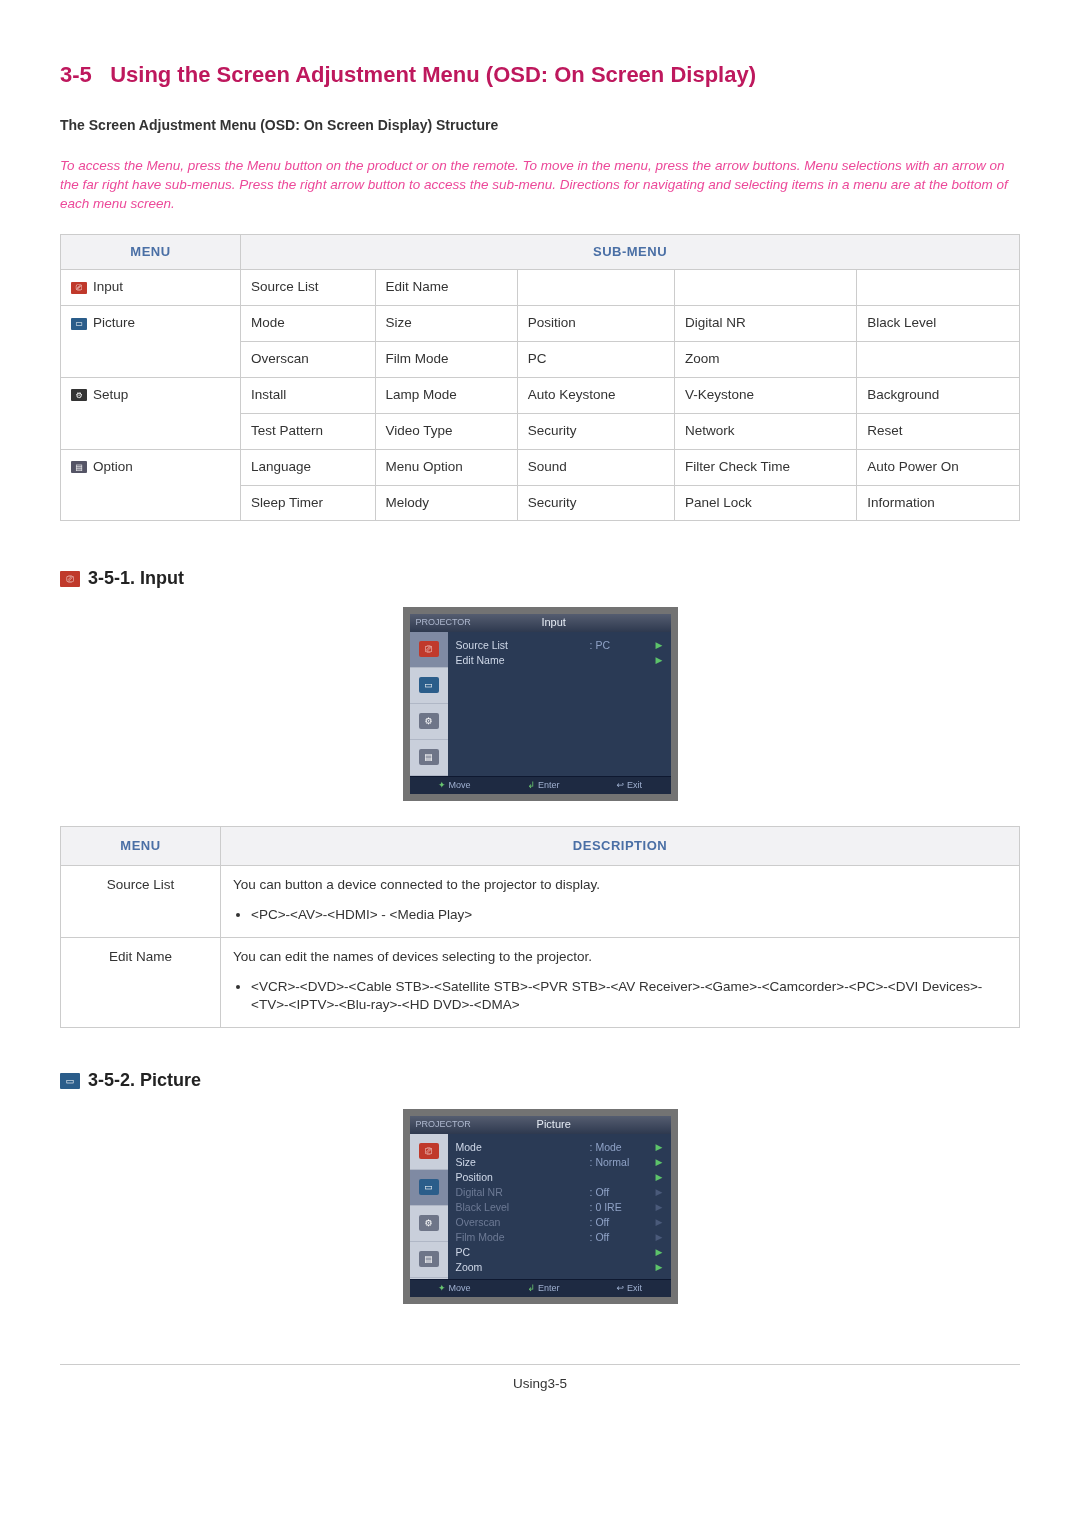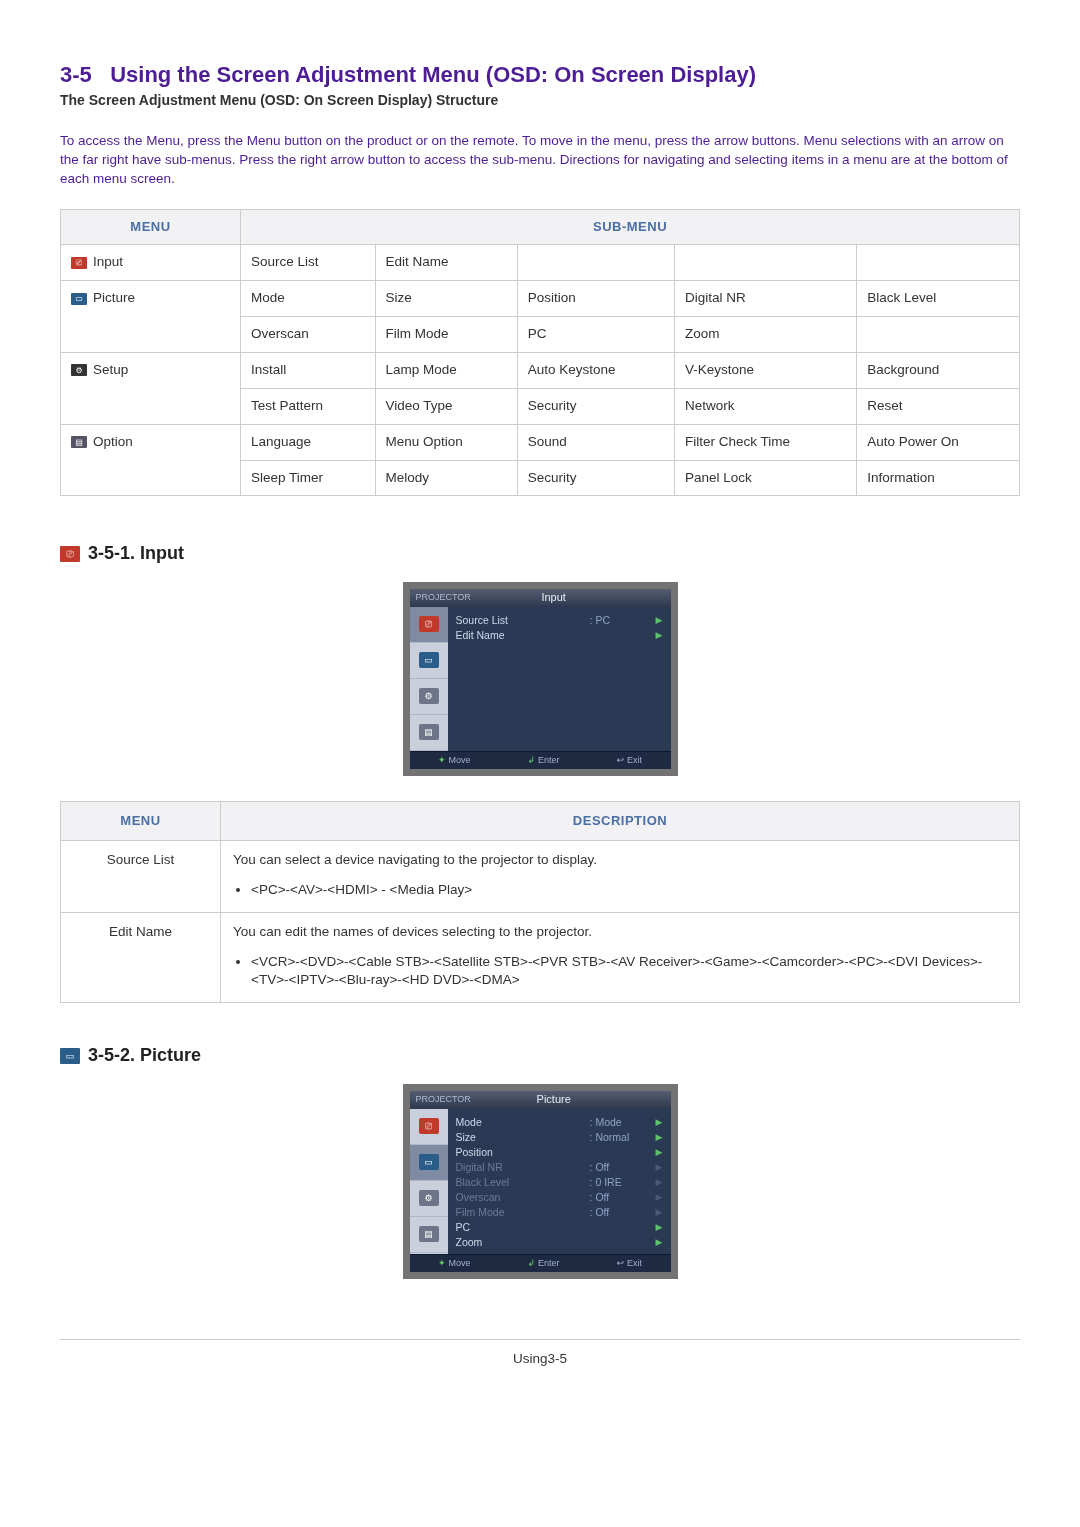--- a/index.html
+++ b/index.html
@@ -6,33 +6,35 @@
   body {
     font-family: Arial, Helvetica, sans-serif;
     font-size: 13.5px;
     color: #333;
     background: #fff;
     width: 1080px;
     padding: 60px 60px 30px 60px;
     line-height: 1.4;
   }
   .page-title {
-    color: #4c1d95;
+    color: #be185d;
     font-size: 22px;
     font-weight: bold;
+    margin-bottom: 25px;
   }
   .subtitle {
     font-weight: bold;
     color: #333;
     margin-bottom: 22px;
     font-size: 14px;
   }
   .intro-text {
     margin-bottom: 20px;
-    color: #4c1d95;
+    color: #ec4899;
+    font-style: italic;
   }
   table.structure {
     width: 100%;
     border-collapse: collapse;
     margin-bottom: 45px;
   }
   table.structure th, table.structure td {
     border: 1px solid #ccc;
     padding: 8px 10px;
     text-align: left;
@@ -346,21 +348,21 @@
   <thead>
     <tr>
       <th class="menu-col">MENU</th>
       <th>DESCRIPTION</th>
     </tr>
   </thead>
   <tbody>
     <tr>
       <td class="menu-col">Source List</td>
       <td>
-        <div>You can select a device navigating to the projector to display.</div>
+        <div>You can button a device connected to the projector to display.</div>
         <ul>
             <li>&lt;PC&gt;-&lt;AV&gt;-&lt;HDMI&gt; - &lt;Media Play&gt;</li>
           </ul>
       </td>
     </tr>
     <tr>
       <td class="menu-col">Edit Name</td>
       <td>
         <div>You can edit the names of devices selecting to the projector.</div>
         <ul>

